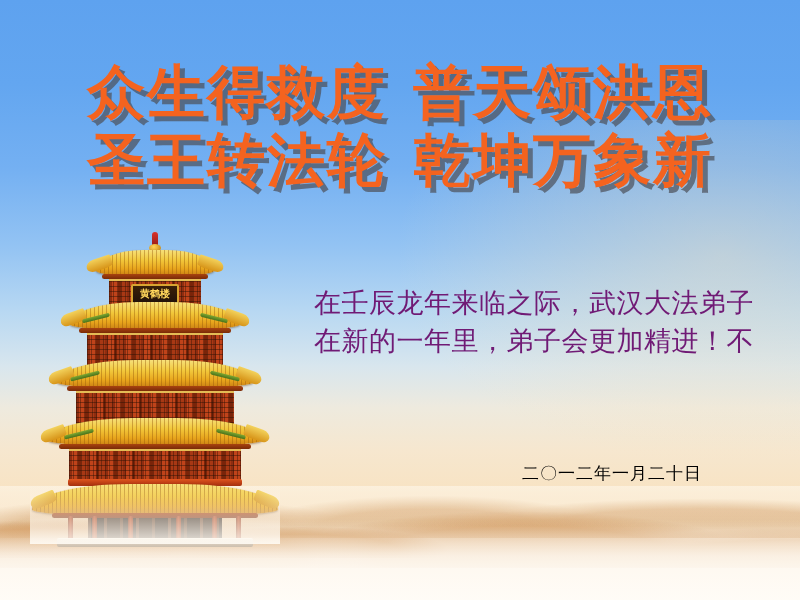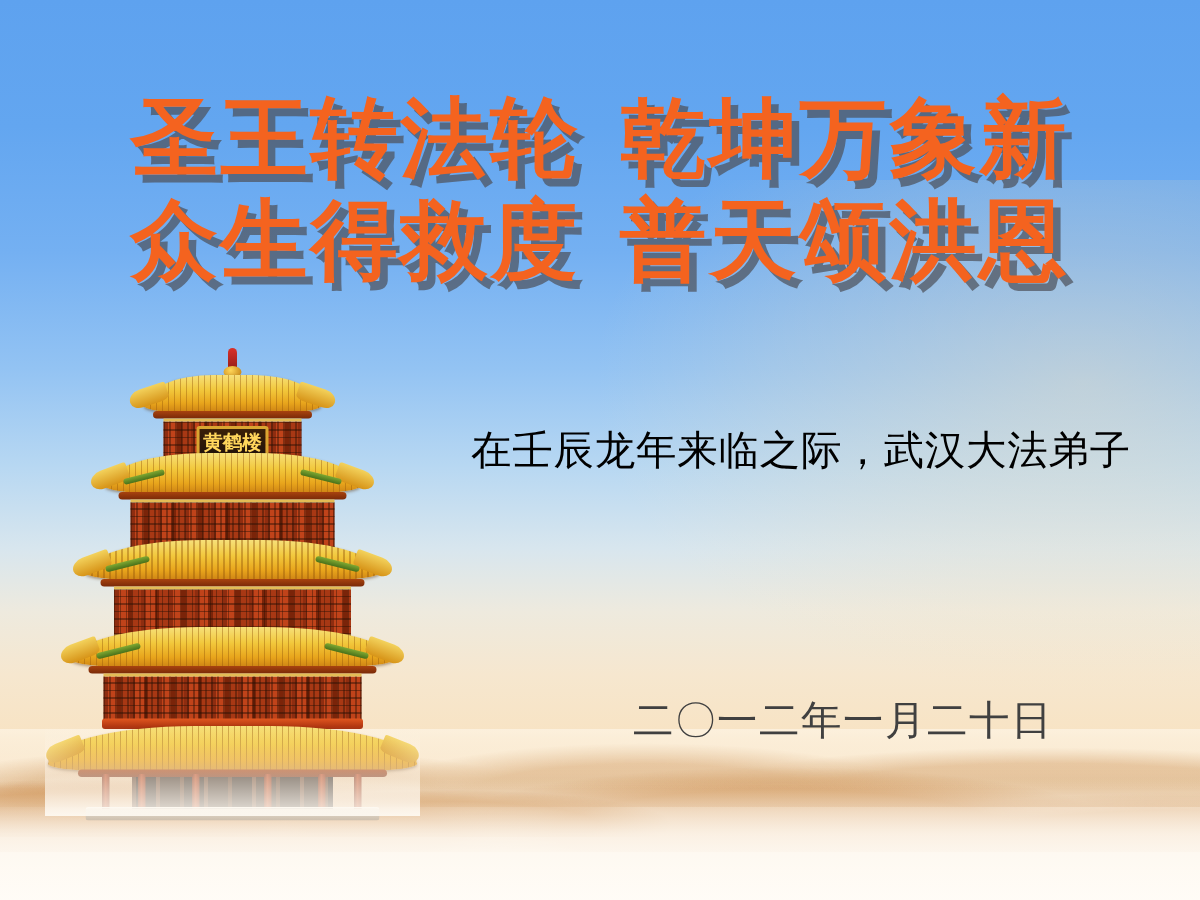--- a/index.html
+++ b/index.html
@@ -213,78 +213,78 @@
     width: 250px; height: 60px;
     background: linear-gradient(to bottom, rgba(255,248,238,0) 0%, rgba(255,249,240,0.55) 60%, rgba(255,251,244,0.9) 100%);
     pointer-events: none;
   }
 
   
   .body-copy {
     position: absolute;
     left: 258px; top: 284px;
     width: 500px;
-    color: #000000;
-    font-family: Liberation Mono, monospace;
+    color: #701a75;
+    font-family: Liberation Sans, sans-serif;
     font-size: 27px;
     line-height: 38px;
     letter-spacing: 0.5px;
     white-space: nowrap;
     user-select: none;
   }
   .body-copy p { margin: 0; }
   .indent { padding-left: 56px; }
 
   .date-line {
     position: absolute;
     left: 258px; top: 462px;
     width: 492px;
     text-align: right;
     padding-right: 48px;
     box-sizing: border-box;
-    color: #404040;
+    color: #000000;
     font-family: "DejaVu Serif", "Liberation Serif", serif;
-    font-size: 27px;
+    font-size: 17px;
     letter-spacing: 1px;
     white-space: nowrap;
     user-select: none;
   }
 </style>
 </head>
 <body>
 
 <div id="stage">
 
   <div class="sky"></div>
   <div class="sky-glow"></div>
 
   <div class="mtn mtn-far"></div>
   <div class="mtn mtn-mid"></div>
   <div class="mtn mtn-near"></div>
   <div class="mist-band"></div>
   <div class="mist-low"></div>
 
   <div class="headline">
+    <span class="hl-line"><span>众生得救度</span><span class="hl-gap"></span><span>普天颂洪恩</span></span>
     <span class="hl-line"><span>圣王转法轮</span><span class="hl-gap"></span><span>乾坤万象新</span></span>
-    <span class="hl-line"><span>众生得救度</span><span class="hl-gap"></span><span>普天颂洪恩</span></span>
   </div>
 
   <div id="pagoda">
 
     <div class="px" style="left:122px; top:0px; width:6px; height:16px; background:linear-gradient(to bottom,#d9302a,#8c1c16); border-radius:3px 3px 0 0;"></div>
     <div class="px" style="left:119px; top:12px; width:12px; height:8px; background:radial-gradient(circle at 40% 35%, #ffd658, #c07e10); border-radius:50%;"></div>
 
     <div class="roof" style="top:18px; width:118px; height:26px;"></div>
     <div class="corner-up" style="left:56px; top:26px; transform:rotate(-18deg);"></div>
     <div class="corner-up" style="left:168px; top:26px; transform:rotate(18deg) scaleX(-1);"></div>
     <div class="eave" style="top:42px; width:106px;"></div>
     <div class="body-tier" style="top:47px; width:92px; height:26px;">
       <div class="lattice"></div>
     </div>
-    <div class="plaque" style="top:52px; width:44px; height:15px; font-size:13px; padding-top:3px;">
+    <div class="plaque" style="top:52px; width:44px; height:15px; font-size:10px; padding-top:3px;">
       <span>黄鹤楼</span>
     </div>
 
     <div class="roof" style="top:70px; width:170px; height:28px;"></div>
     <div class="corner-up" style="left:30px; top:80px; transform:rotate(-20deg);"></div>
     <div class="corner-up" style="left:194px; top:80px; transform:rotate(20deg) scaleX(-1);"></div>
     <div class="green-trim" style="left:52px; top:84px; width:28px; transform:rotate(-14deg);"></div>
     <div class="green-trim" style="left:170px; top:84px; width:28px; transform:rotate(14deg);"></div>
     <div class="eave" style="top:96px; width:152px;"></div>
     <div class="body-tier" style="top:101px; width:136px; height:30px;">
@@ -324,17 +324,18 @@
     <div class="px pillar" style="left:146px; top:284px; height:26px;"></div>
     <div class="px pillar" style="left:182px; top:284px; height:26px;"></div>
     <div class="px pillar" style="left:206px; top:284px; height:26px;"></div>
     <div class="base-deck" style="top:306px; width:196px; height:8px; border-radius:2px;"></div>
 
     <div class="haze-over-pagoda"></div>
   </div>
 
   <div class="body-copy">
     <p class="indent">在壬辰龙年来临之际，武汉大法弟子</p>
+    <p class="indent">在新的一年里，弟子会更加精进！不</p>
   </div>
 
   <div class="date-line">二〇一二年一月二十日</div>
 
 </div>
 
 </body></html>

